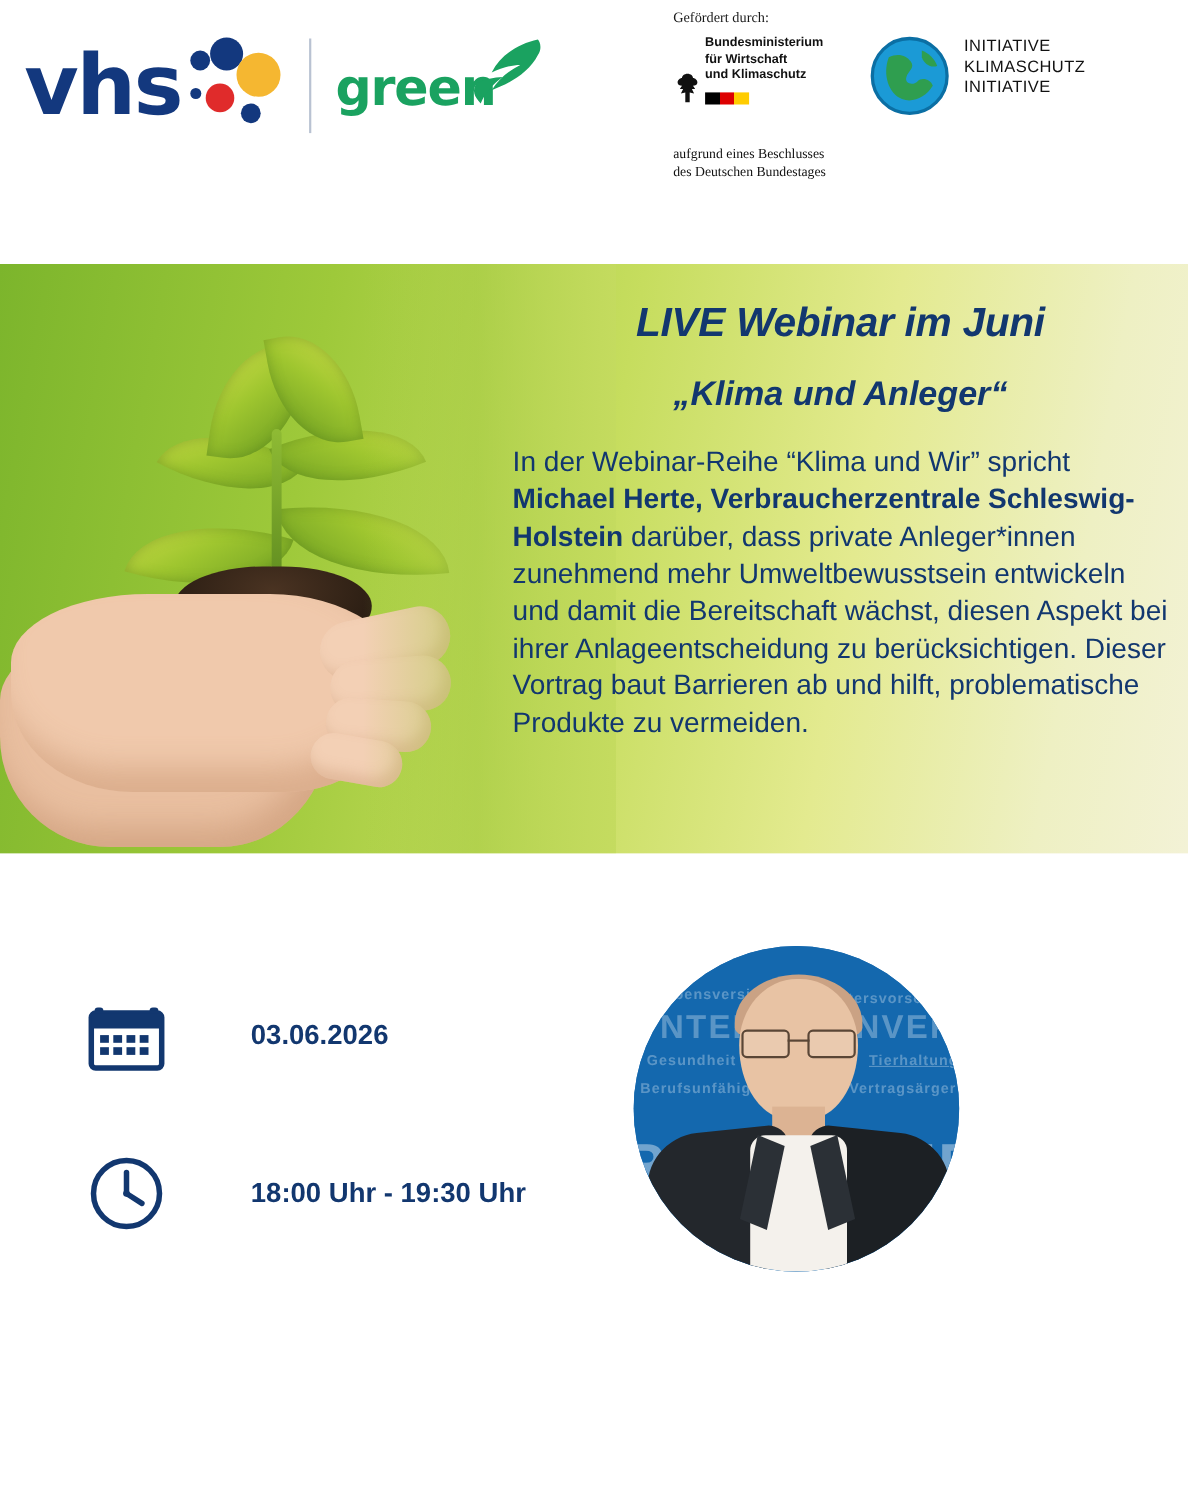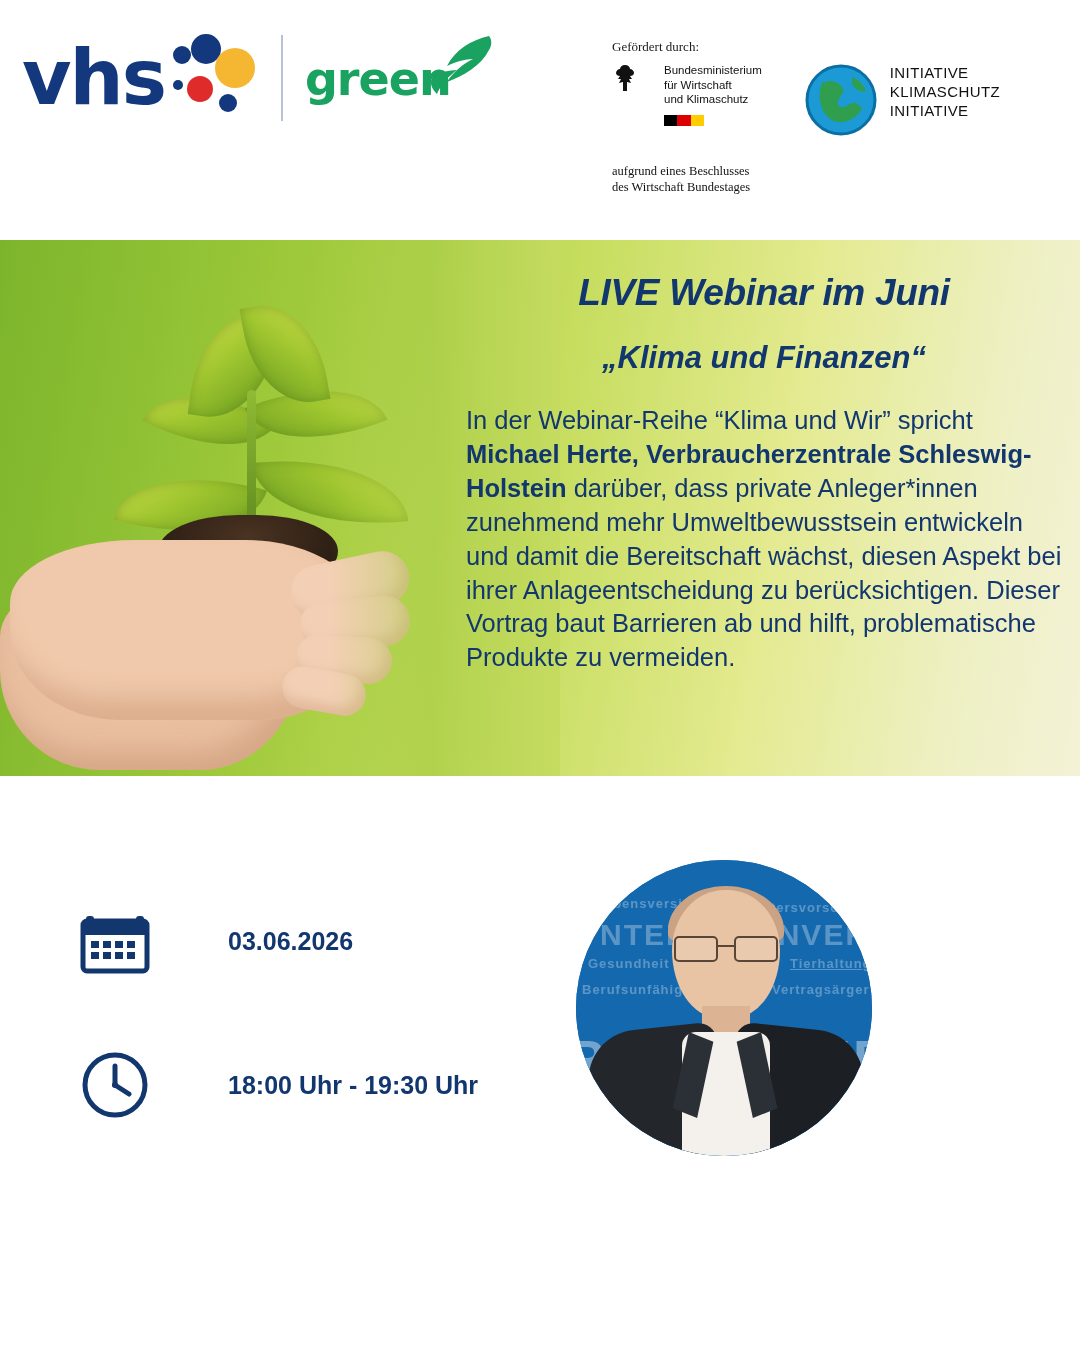--- a/index.html
+++ b/index.html
@@ -83,37 +83,37 @@
     position: absolute;
     right: -48px;
     top: -22px;
   }
 
   .funding {
     position: absolute;
     left: 612px;
     top: 8px;
     width: 460px;
-    margin-top: 31px;
   }
   .funding-label {
     font-family: "Liberation Serif", serif;
     font-size: 13px;
     color: #1a1a1a;
     margin-bottom: 8px;
   }
   .funding-row {
     display: flex;
     align-items: flex-start;
     gap: 42px;
   }
   .bmwk {
     display: flex;
-    align-items: flex-start;
-    gap: 26px;
+    align-items: flex-end;
+    gap: 3px;
+    font-weight: bold;
   }
   .eagle {
     width: 26px;
     height: 30px;
     position: relative;
   }
   .bmwk-text {
     font-family: "Liberation Sans", sans-serif;
     font-size: 11.5px;
     line-height: 1.28;
@@ -483,21 +483,21 @@
         </svg>
         <div class="nki-text">
           <div>INITIATIVE</div>
           <div>KLIMASCHUTZ</div>
           <div>INITIATIVE</div>
         </div>
       </div>
     </div>
     <div class="funding-note">
       <div>aufgrund eines Beschlusses</div>
-      <div>des Wirtschaft Bundestages</div>
+      <div>des Deutschen Bundestages</div>
     </div>
   </div>
 </div>
 
 <div class="hero">
   <div class="hero-img">
     <span class="leaf l1"></span>
     <span class="leaf l2"></span>
     <span class="leaf l3"></span>
     <span class="leaf l4"></span>
@@ -509,21 +509,21 @@
     <span class="palm"></span>
     <span class="finger f1"></span>
     <span class="finger f2"></span>
     <span class="finger f3"></span>
     <span class="finger f4"></span>
   </div>
   <div class="hero-fade"></div>
 
   <div class="hero-text">
     <div class="hero-title">LIVE Webinar im Juni</div>
-    <div class="hero-sub1">„Klima und Finanzen“</div>
+    <div class="hero-sub1">„Klima und Anleger“</div>
     <div class="hero-body"><span>In der Webinar-Reihe “Klima und Wir” spricht </span><b>Michael Herte, Verbraucherzentrale Schleswig-Holstein</b><span> darüber, dass private Anleger*innen zunehmend mehr Umweltbewusstsein entwickeln und damit die Bereitschaft wächst, diesen Aspekt bei ihrer Anlageentscheidung zu berücksichtigen. Dieser Vortrag baut Barrieren ab und hilft, problematische Produkte zu vermeiden.</span></div>
   </div>
 </div>
 
 <div class="details">
 
   <div class="info-row row-date">
     <div class="info-icon">
       <svg width="70" height="70" viewBox="0 0 70 70">
         <rect x="6" y="10" width="8" height="12" rx="3" fill="#12376f"></rect>

